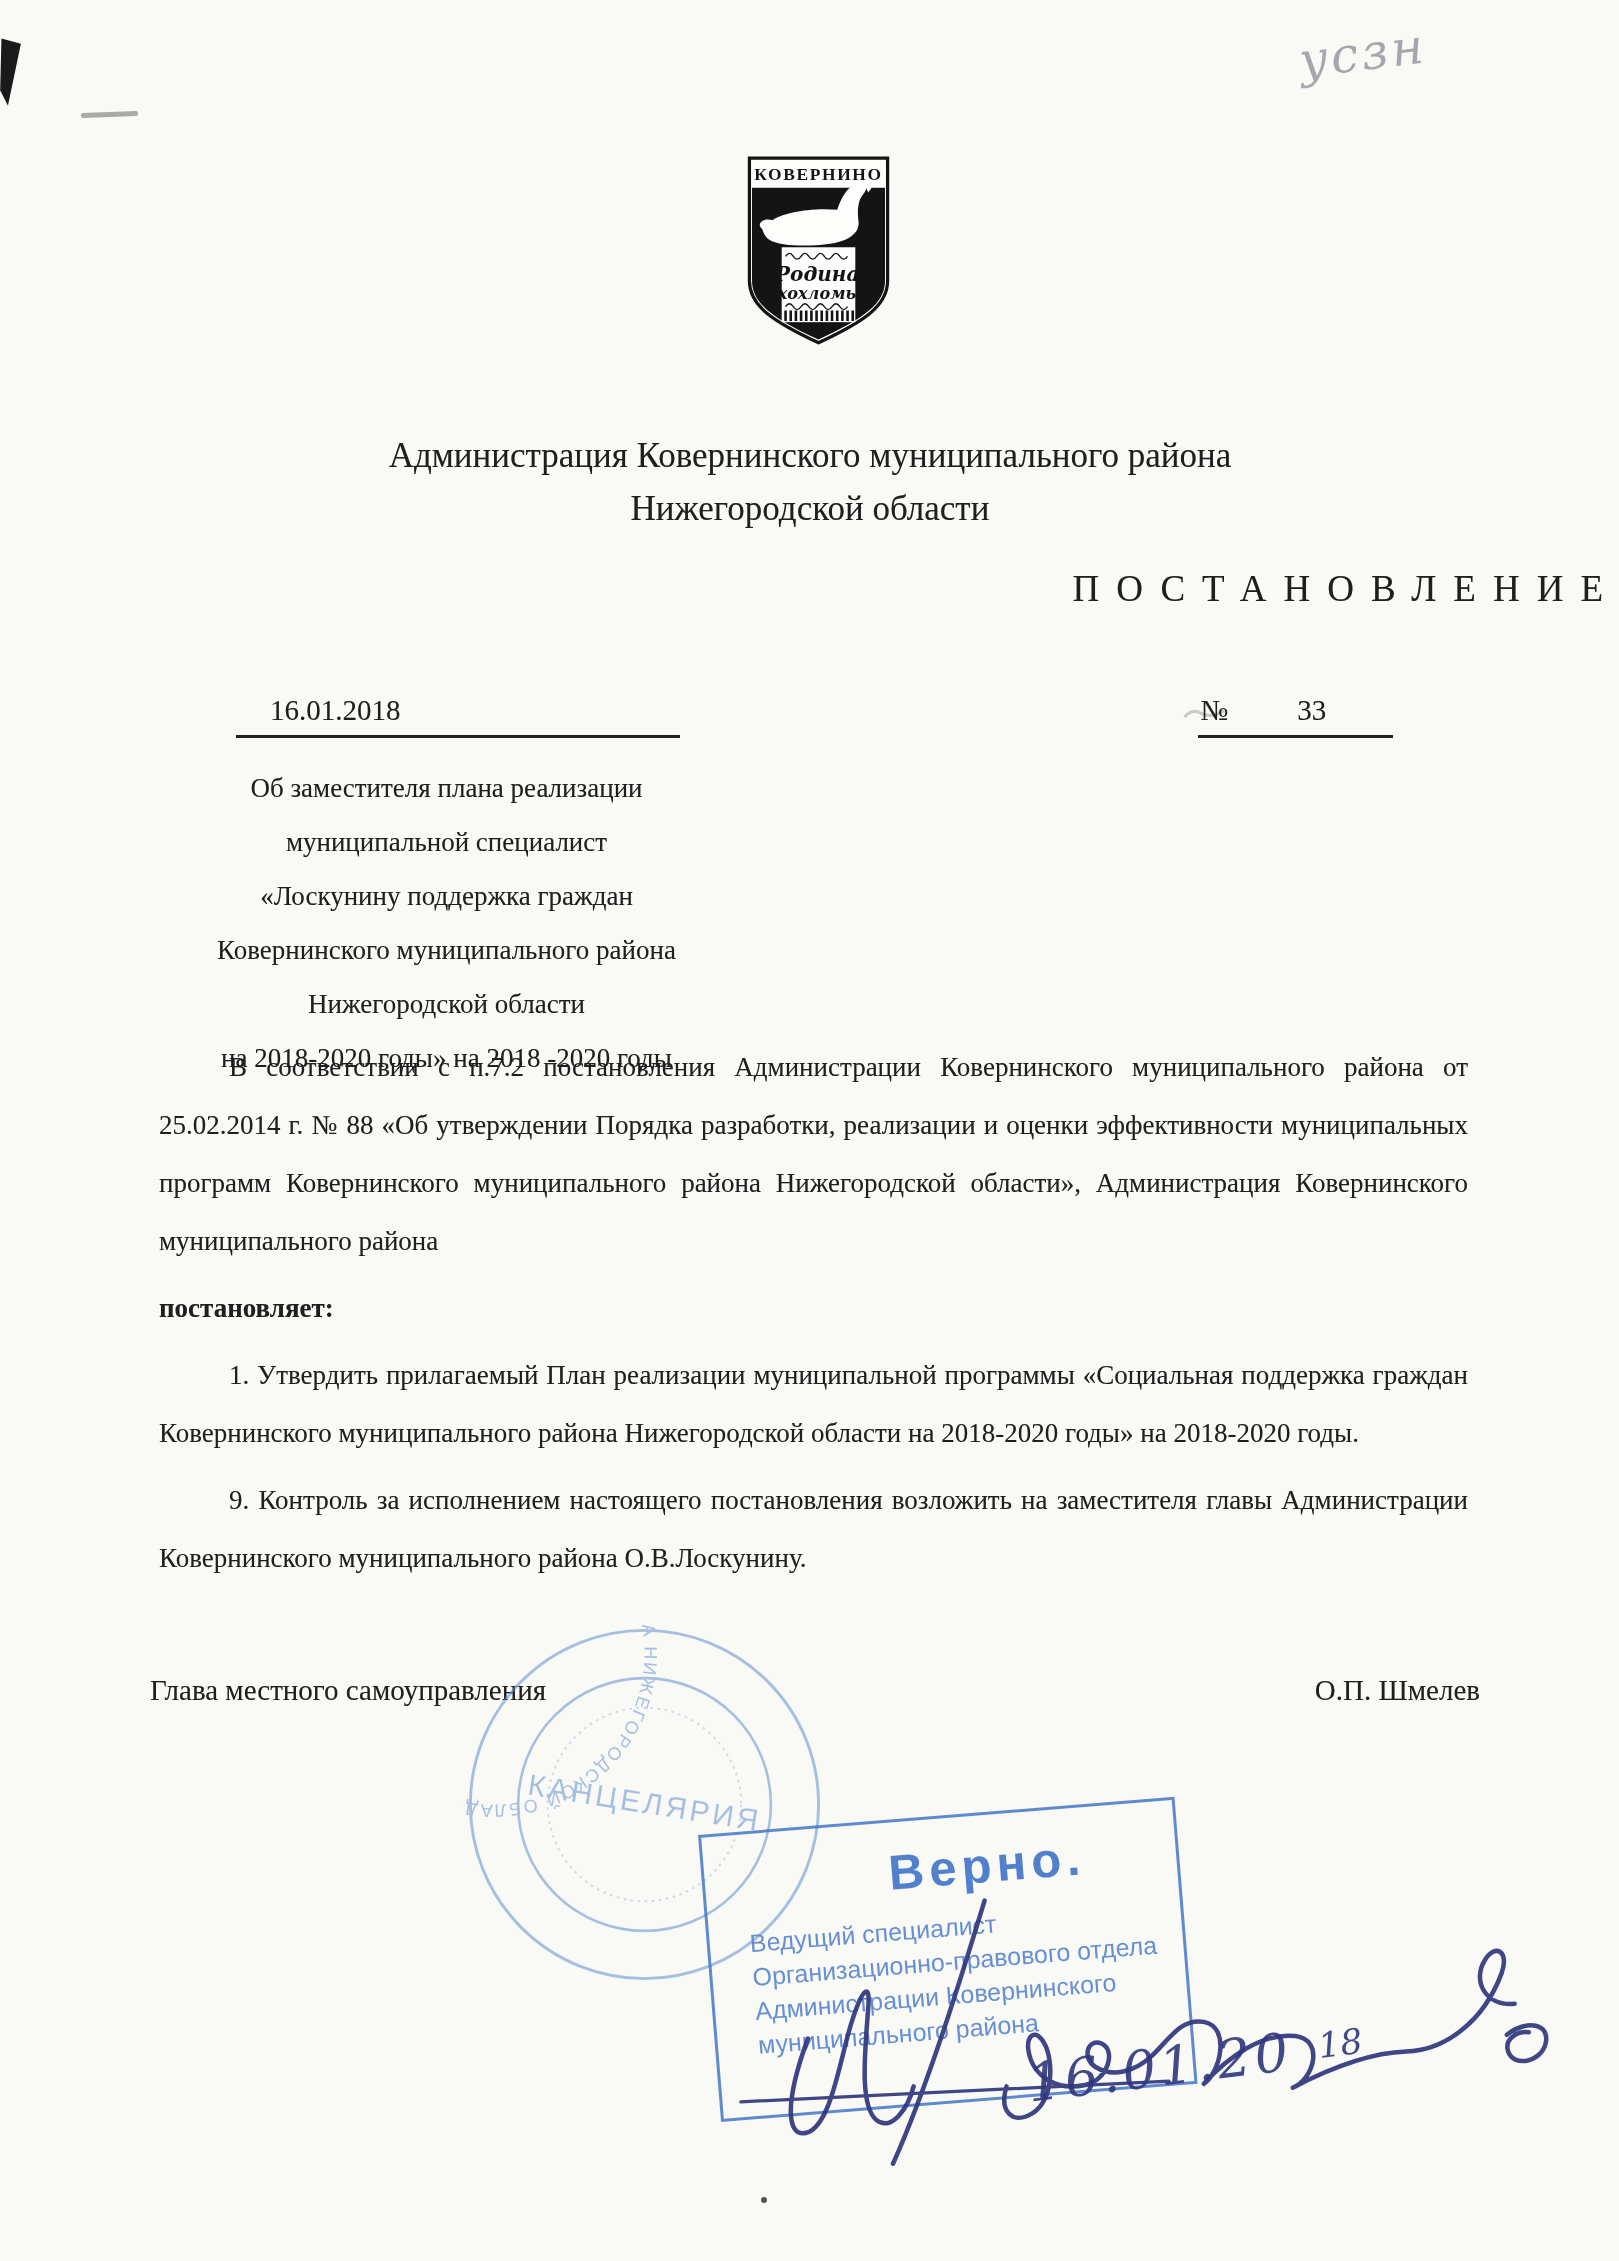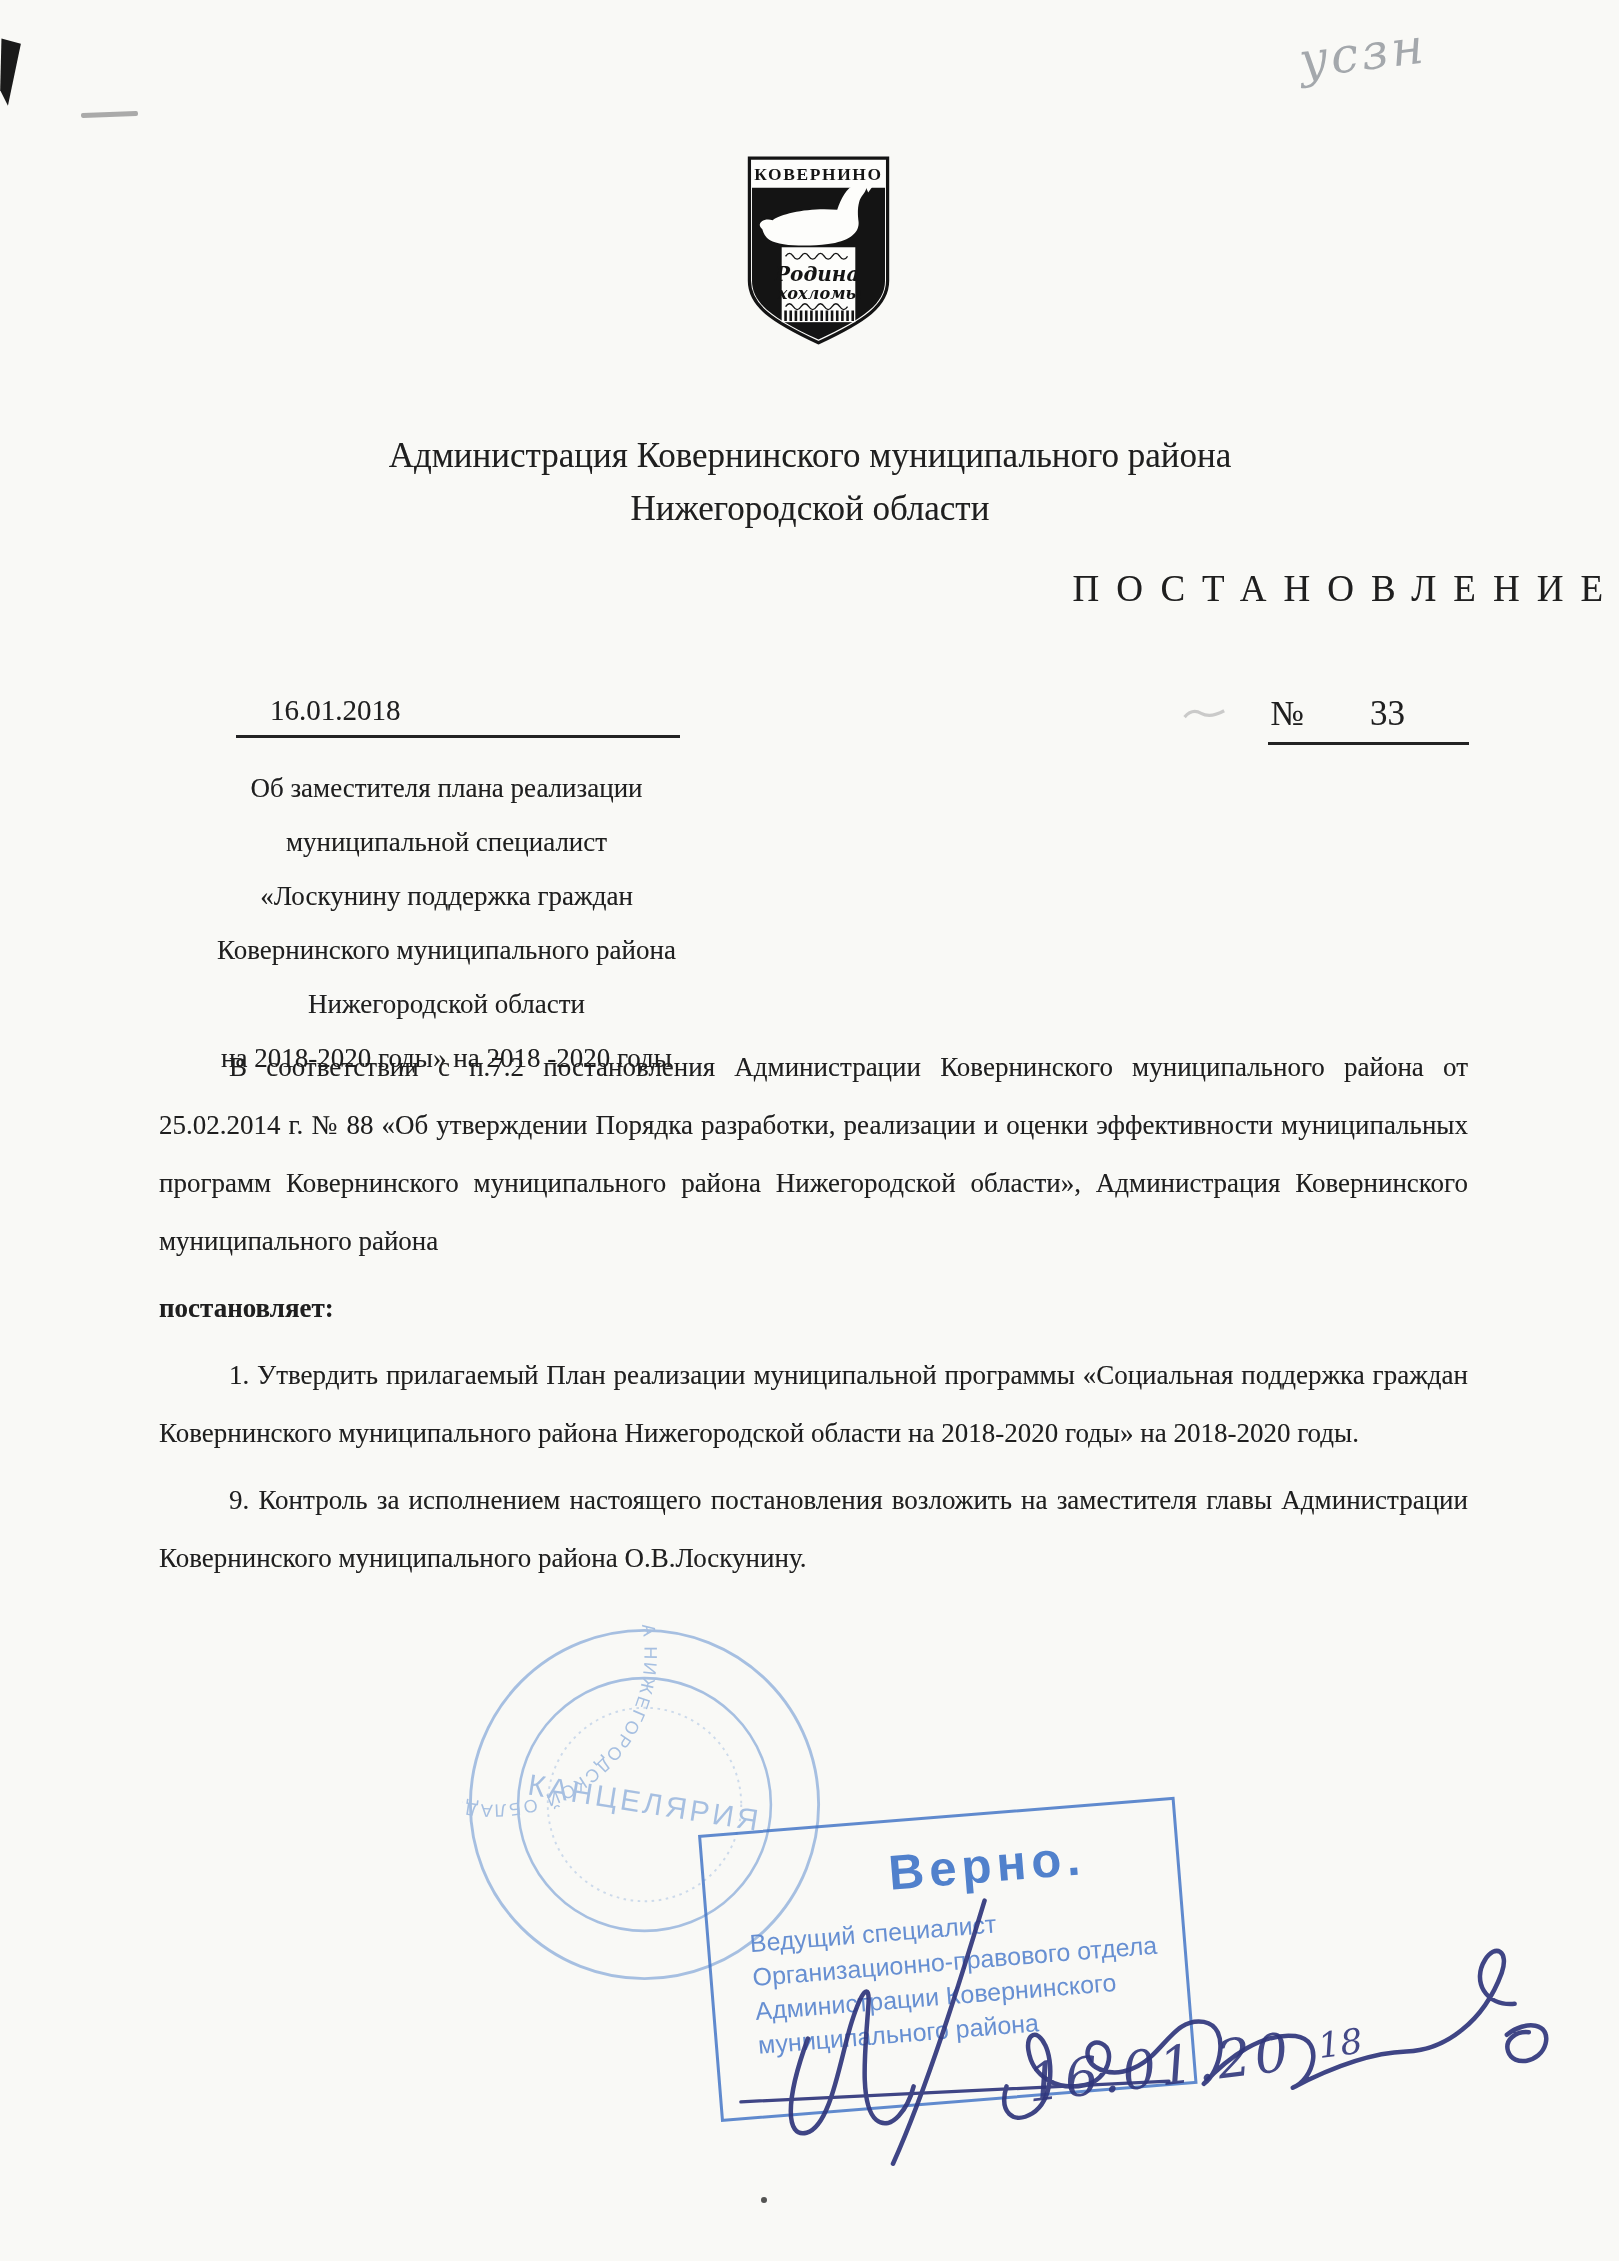--- a/index.html
+++ b/index.html
@@ -17,21 +17,21 @@
 
   
   .header{position:absolute;top:401px;left:0;width:100%;text-align:center;
       font-size:35px;line-height:53px;margin-top:28px;}
   .doctype{position:absolute;top:567px;left:0;width:100%;text-align:right;
       font-size:37px;letter-spacing:17px;text-indent:17px;}
 
   
   .date-group{position:absolute;left:236px;top:694px;width:444px;box-sizing:border-box;
       font-size:29px;border-bottom:3.9px solid #232323;padding:0 0 7.7px 34px;}
-  .num-group{position:absolute;left:1268px;top:694px;font-size:35px;}
+  .num-group{position:absolute;left:1198px;top:694px;font-size:29px;}
   .numero{display:inline-block;border-bottom:3.9px solid #232323;padding:0 2.6px 7.7px 2.6px;}
   .num-rule{display:inline-block;width:162px;border-bottom:3.9px solid #232323;
       text-align:center;padding-bottom:7.7px;}
 
   
   .subject{position:absolute;left:150px;top:761px;width:593px;text-align:center;
       font-size:27px;line-height:54px;}
 
   
   .body-block{position:absolute;left:150px;top:1029px;width:1327px;font-size:27px;
@@ -124,20 +124,24 @@
     <span>на 2018-2020 годы» на 2018 -2020 годы</span>
   </div>
 
   <div class="body-block ink">
     <p>В соответствии с п.7.2 постановления Администрации Ковернинского муниципального района от 25.02.2014 г. № 88 «Об утверждении Порядка разработки, реализации и оценки эффективности муниципальных программ Ковернинского муниципального района Нижегородской области», Администрация Ковернинского муниципального района</p>
     <p class="resolves">постановляет:</p>
     <p>1. Утвердить прилагаемый  План реализации муниципальной программы «Социальная поддержка граждан Ковернинского муниципального района Нижегородской области на 2018-2020 годы»  на 2018-2020 годы.</p>
     <p>9. Контроль за исполнением настоящего постановления возложить на заместителя главы Администрации Ковернинского муниципального района О.В.Лоскунину.</p>
   </div>
 
+  <div class="sig-row ink">
+    <span>Глава местного самоуправления</span>
+    <span>О.П. Шмелев</span>
+  </div>
 
   <svg class="round-stamp" viewBox="0 0 566 566">
     <defs>
       <path id="ringPath" d="M48,283 a235,235 0 1 1 0.1,0" fill="none"></path>
     </defs>
     <circle cx="283" cy="283" r="270" fill="none" stroke="#5c8cce" stroke-width="4.5"></circle>
     <circle cx="283" cy="283" r="196" fill="none" stroke="#5c8cce" stroke-width="4"></circle>
     <circle cx="283" cy="283" r="150" fill="none" stroke="#5c8cce" stroke-width="3" stroke-dasharray="4 7" opacity=".55"></circle>
     <text font-family="Liberation Sans, DejaVu Sans, sans-serif" font-size="28" letter-spacing="3.4" fill="#5c8cce">
       <textPath href="#ringPath">АДМИНИСТРАЦИЯ КОВЕРНИНСКОГО МУНИЦИПАЛЬНОГО РАЙОНА НИЖЕГОРОДСКОЙ ОБЛАСТИ  *</textPath>

